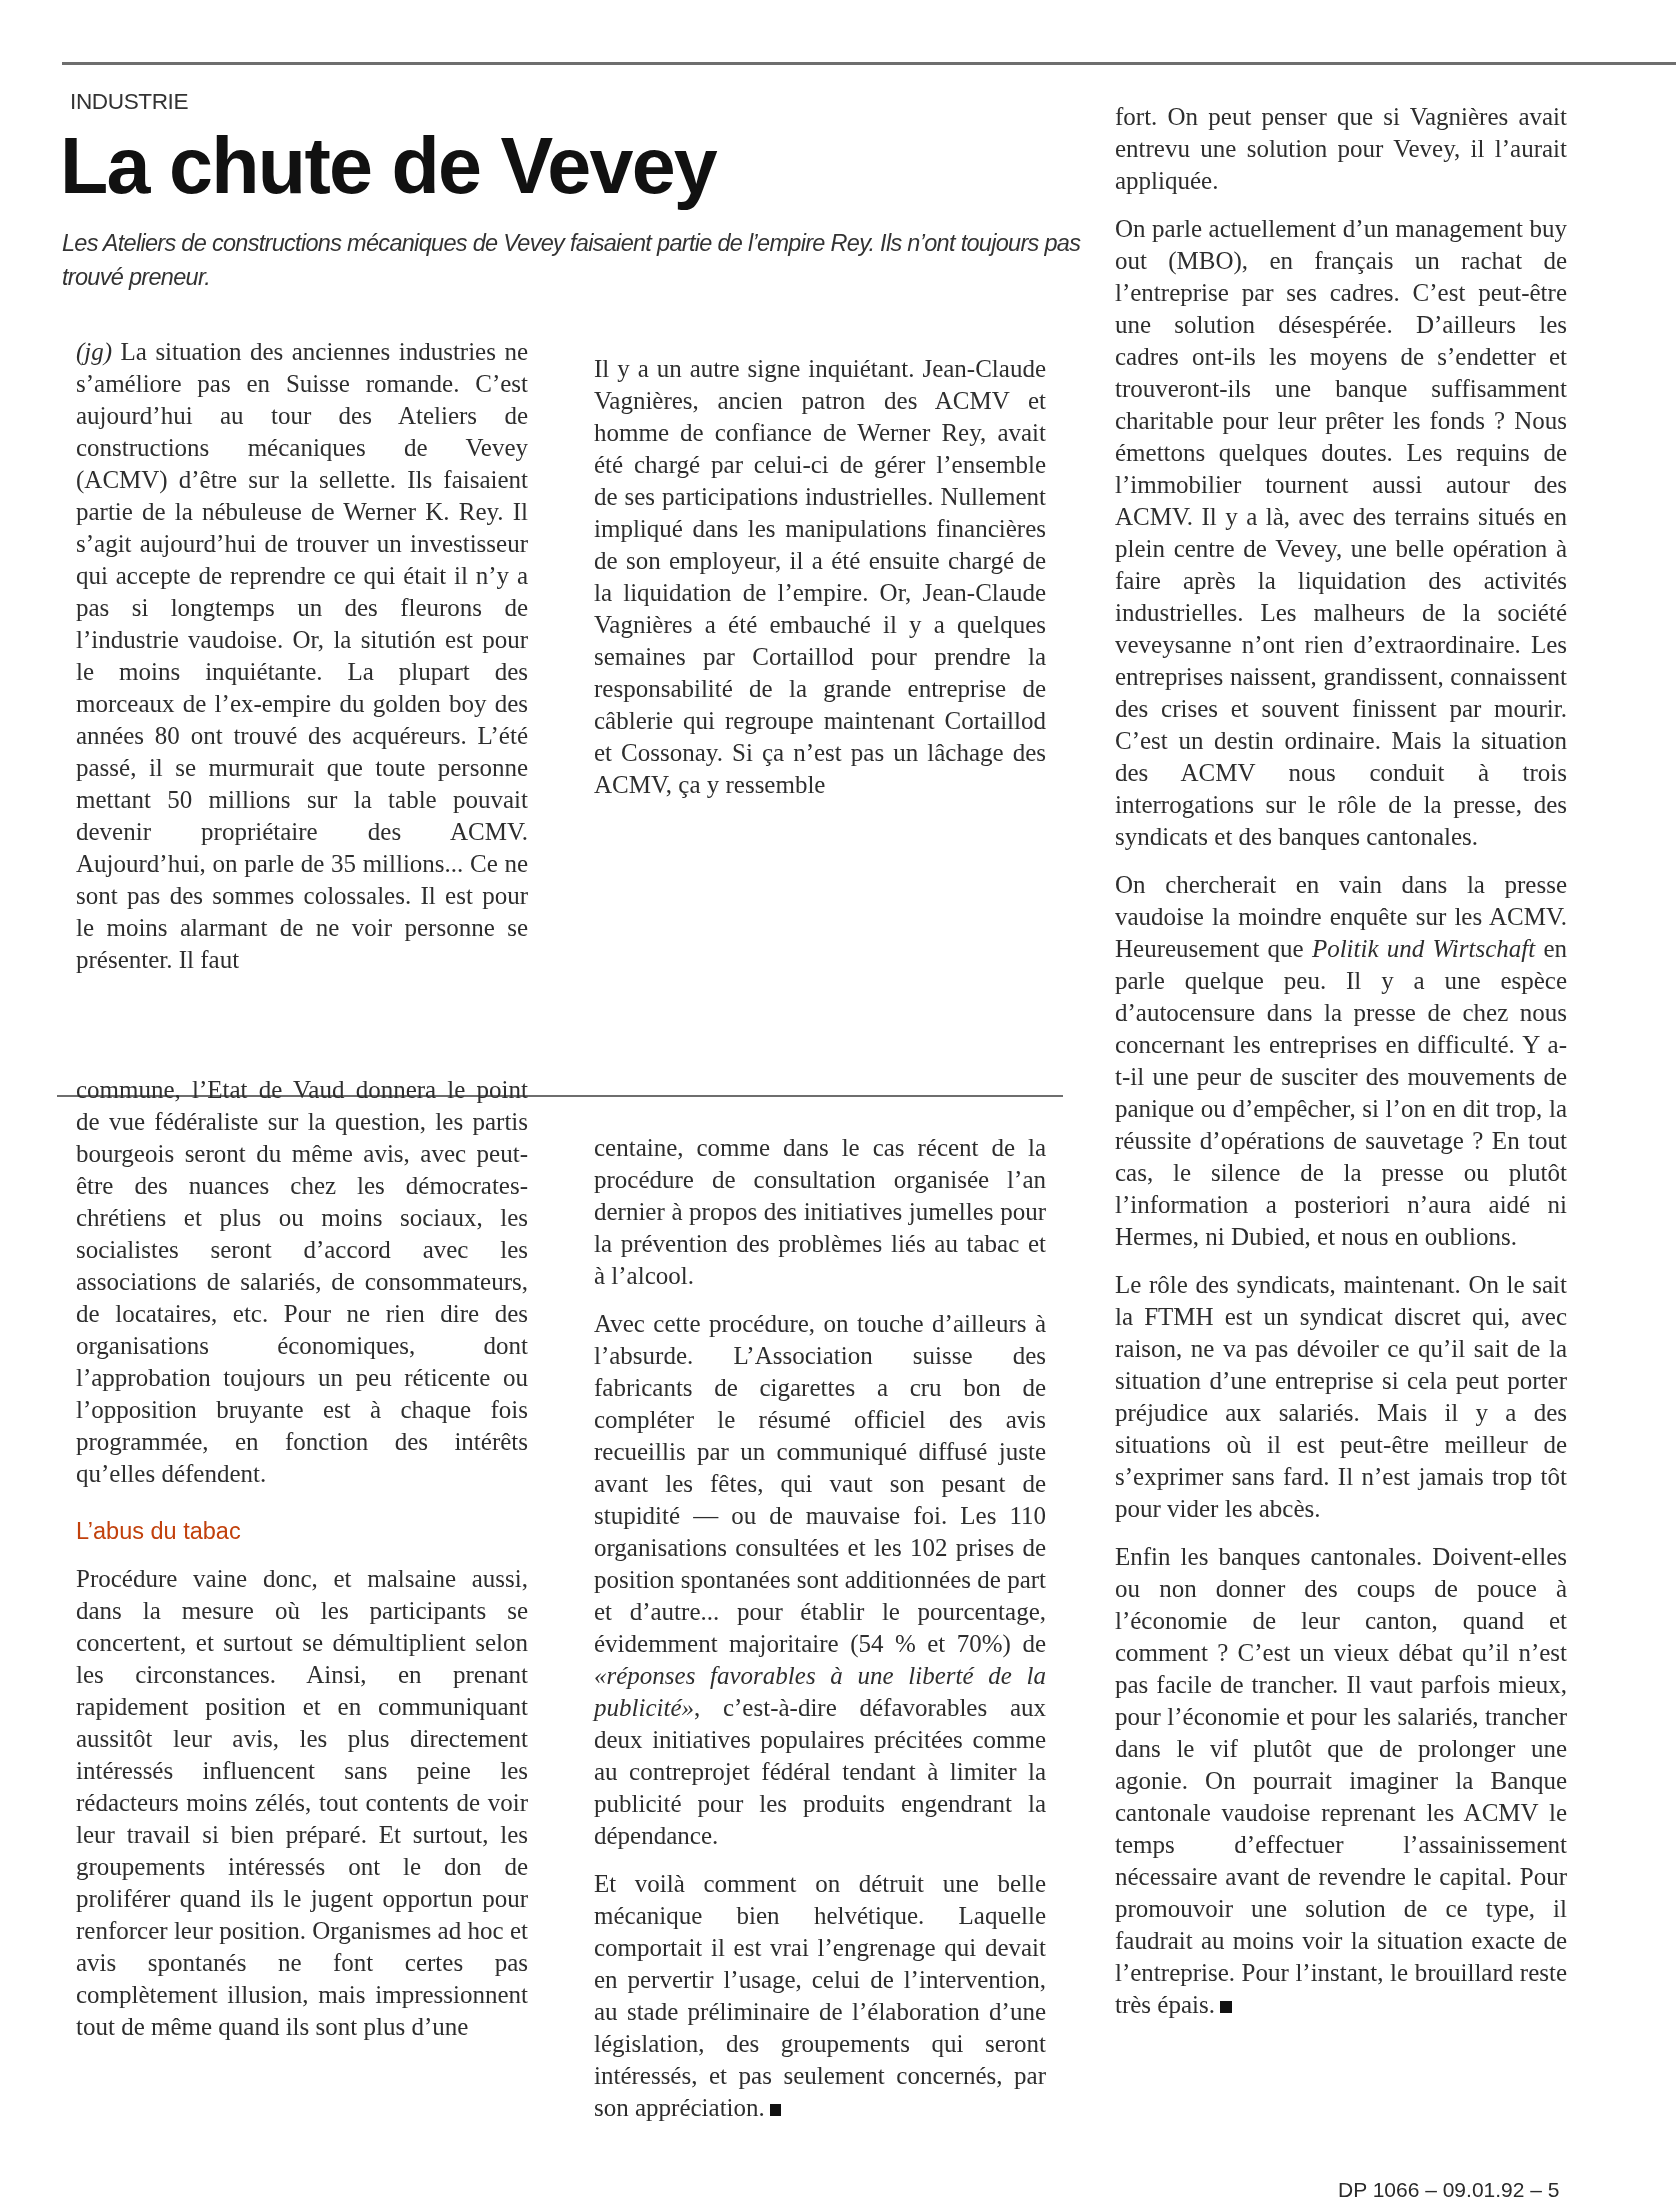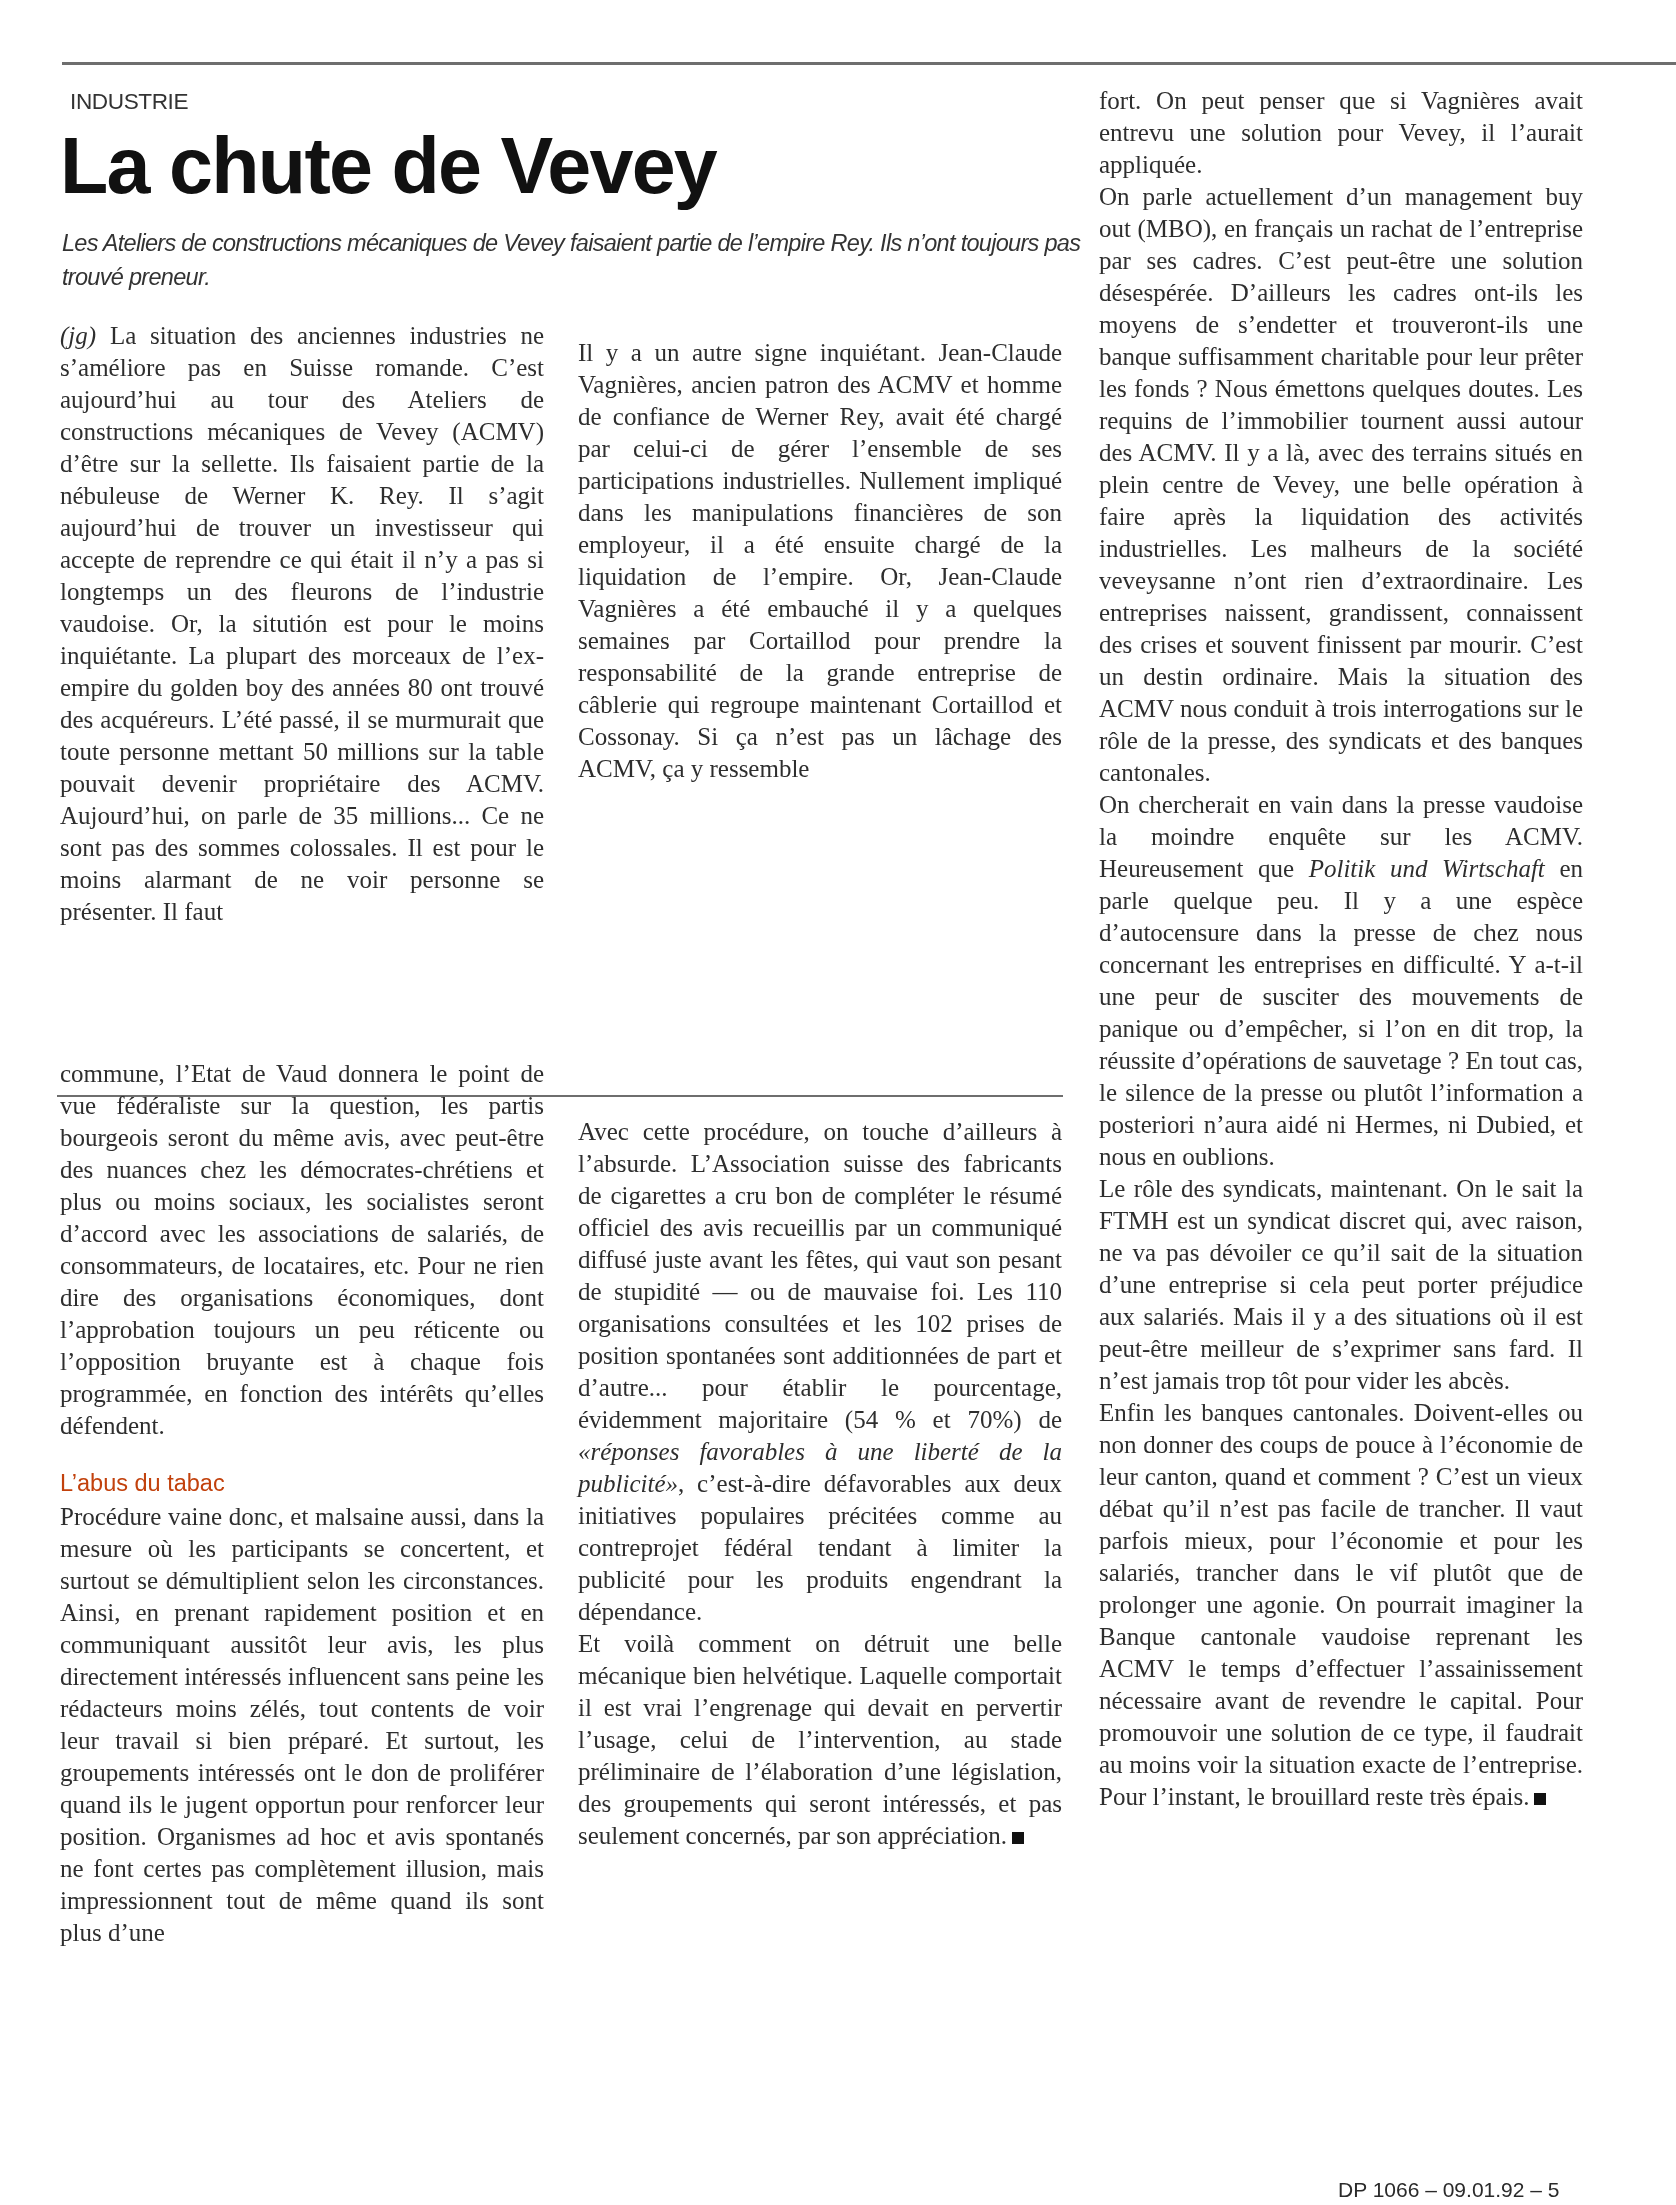--- a/index.html
+++ b/index.html
@@ -3,21 +3,21 @@
 <meta charset="utf-8">
 <style>
   html, body { margin: 0; padding: 0; background: #ffffff; }
   body { width: 1676px; height: 2205px; position: relative; overflow: hidden; color: #2a2a2a; }
   .rule-top { position: absolute; left: 62px; top: 62px; width: 1614px; height: 2.5px; background: #6e6e6e; }
   .rule-mid { position: absolute; left: 57px; top: 1095px; width: 1006px; height: 1.7px; background: #6e6e6e; }
   .kicker { position: absolute; left: 70px; top: 89px; font-family: "Liberation Sans", sans-serif; font-size: 22.6px; letter-spacing: -0.4px; color: #333; }
   .title { position: absolute; left: 60px; top: 126px; font-family: "Liberation Sans", sans-serif; font-weight: bold; font-size: 79px; letter-spacing: -1.7px; color: #111; line-height: 1; }
   .lede { position: absolute; left: 62px; top: 226px; width: 1023px; font-family: "Liberation Sans", sans-serif; font-style: italic; font-size: 23.5px; line-height: 34px; letter-spacing: -0.7px; color: #333; }
   .col { position: absolute; font-family: "Liberation Serif", serif; font-size: 25px; line-height: 32px; text-align: justify; color: #2e2e2e; hyphens: manual; }
-  .col p { margin: 0; }
+  .col p { margin: 16px; }
   .col .sub { font-family: "Liberation Sans", sans-serif; font-weight: normal; font-size: 23.5px; color: #c2410c; margin-top: 25px; margin-bottom: 1.7px; }
   .col em { font-style: italic; }
   .c1 { left: 60px; top: 320px; width: 484px; }
   .c2 { left: 578px; top: 337px; width: 484px; }
   .c3 { left: 1099px; top: 85px; width: 484px; }
   .c4 { left: 60px; top: 1058px; width: 484px; }
   .c5 { left: 578px; top: 1116px; width: 484px; }
   .endmark { display: inline-block; width: 11.7px; height: 11.7px; background: #111; vertical-align: middle; margin-left: 5px; }
   .folio { position: absolute; left: 1322px; top: 2178px; font-family: "Liberation Sans", sans-serif; font-size: 21px; color: #2a2a2a; margin-left: 16px; }
 </style>
@@ -48,18 +48,19 @@
 
 <div class="rule-mid"></div>
 
 <div class="col c4">
   <p>commune, l’Etat de Vaud donnera le point de vue fédéraliste sur la question, les partis bourgeois seront du même avis, avec peut-être des nuances chez les démocrates-chrétiens et plus ou moins sociaux, les socialistes seront d’accord avec les associations de salariés, de consommateurs, de locataires, etc. Pour ne rien dire des organisations économiques, dont l’approbation toujours un peu réticente ou l’opposition bruyante est à chaque fois programmée, en fonction des intérêts qu’elles défendent.</p>
   <p class="sub">L’abus du tabac</p>
   <p>Procédure vaine donc, et malsaine aussi, dans la mesure où les participants se concertent, et surtout se démultiplient selon les circonstances. Ainsi, en prenant rapidement position et en communiquant aussitôt leur avis, les plus directement intéressés influencent sans peine les rédacteurs moins zélés, tout contents de voir leur travail si bien préparé. Et surtout, les groupements intéressés ont le don de proliférer quand ils le jugent opportun pour renforcer leur position. Organismes ad hoc et avis spontanés ne font certes pas complètement illusion, mais impressionnent tout de même quand ils sont plus d’une</p>
 </div>
 
 <div class="col c5">
+  <p>centaine, comme dans le cas récent de la procédure de consultation organisée l’an dernier à propos des initiatives jumelles pour la prévention des problèmes liés au tabac et à l’alcool.</p>
   <p><span>Avec cette procédure, on touche d’ailleurs à l’absurde. L’Association suisse des fabricants de cigarettes a cru bon de compléter le résumé officiel des avis recueillis par un communiqué diffusé juste avant les fêtes, qui vaut son pesant de stupidité — ou de mauvaise foi. Les 110 organisations consultées et les 102 prises de position spontanées sont additionnées de part et d’autre... pour établir le pourcentage, évidemment majoritaire (54 % et 70%) de </span><em>«réponses favorables à une liberté de la publicité»</em><span>, c’est-à-dire défavorables aux deux initiatives populaires précitées comme au contreprojet fédéral tendant à limiter la publicité pour les produits engendrant la dépendance.</span></p>
   <p><span>Et voilà comment on détruit une belle mécanique bien helvétique. Laquelle comportait il est vrai l’engrenage qui devait en pervertir l’usage, celui de l’intervention, au stade préliminaire de l’élaboration d’une législation, des groupements qui seront intéressés, et pas seulement concernés, par son appréciation.</span><span class="endmark"></span></p>
 </div>
 
 <div class="folio">DP 1066 – 09.01.92 – 5</div>
 
 
 </body></html>

